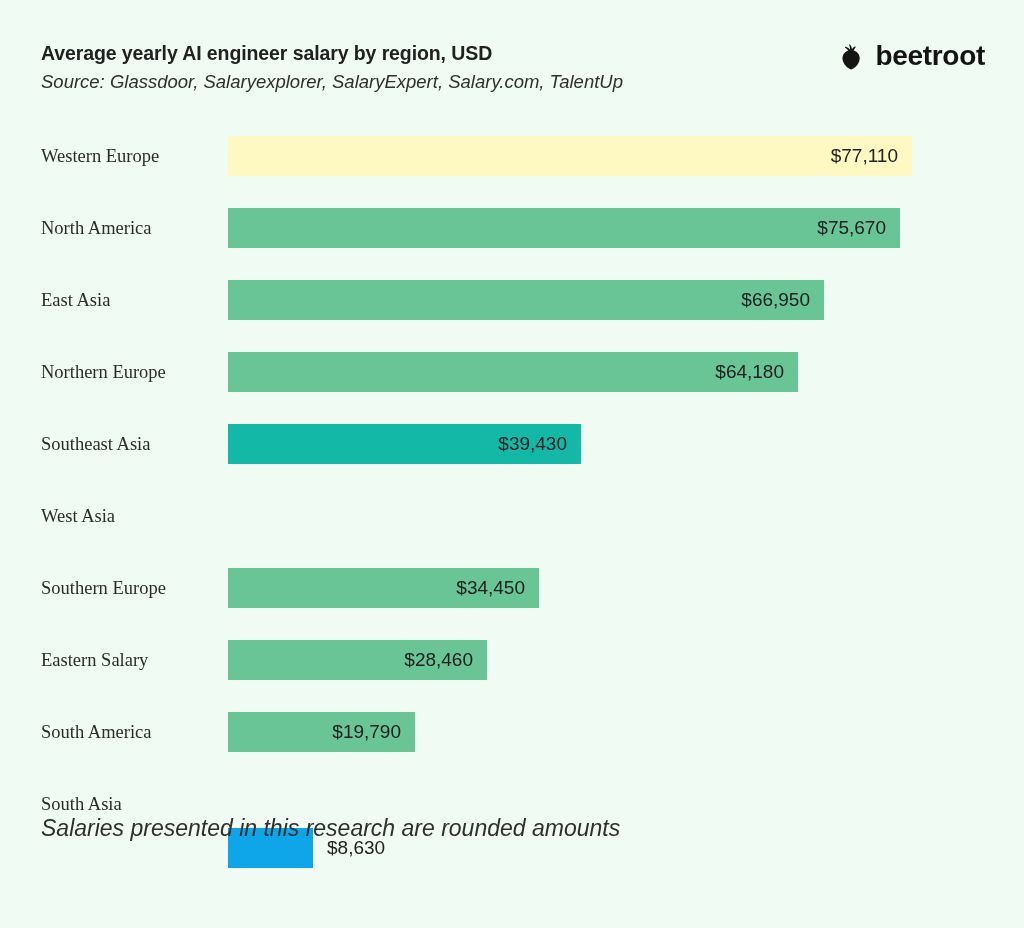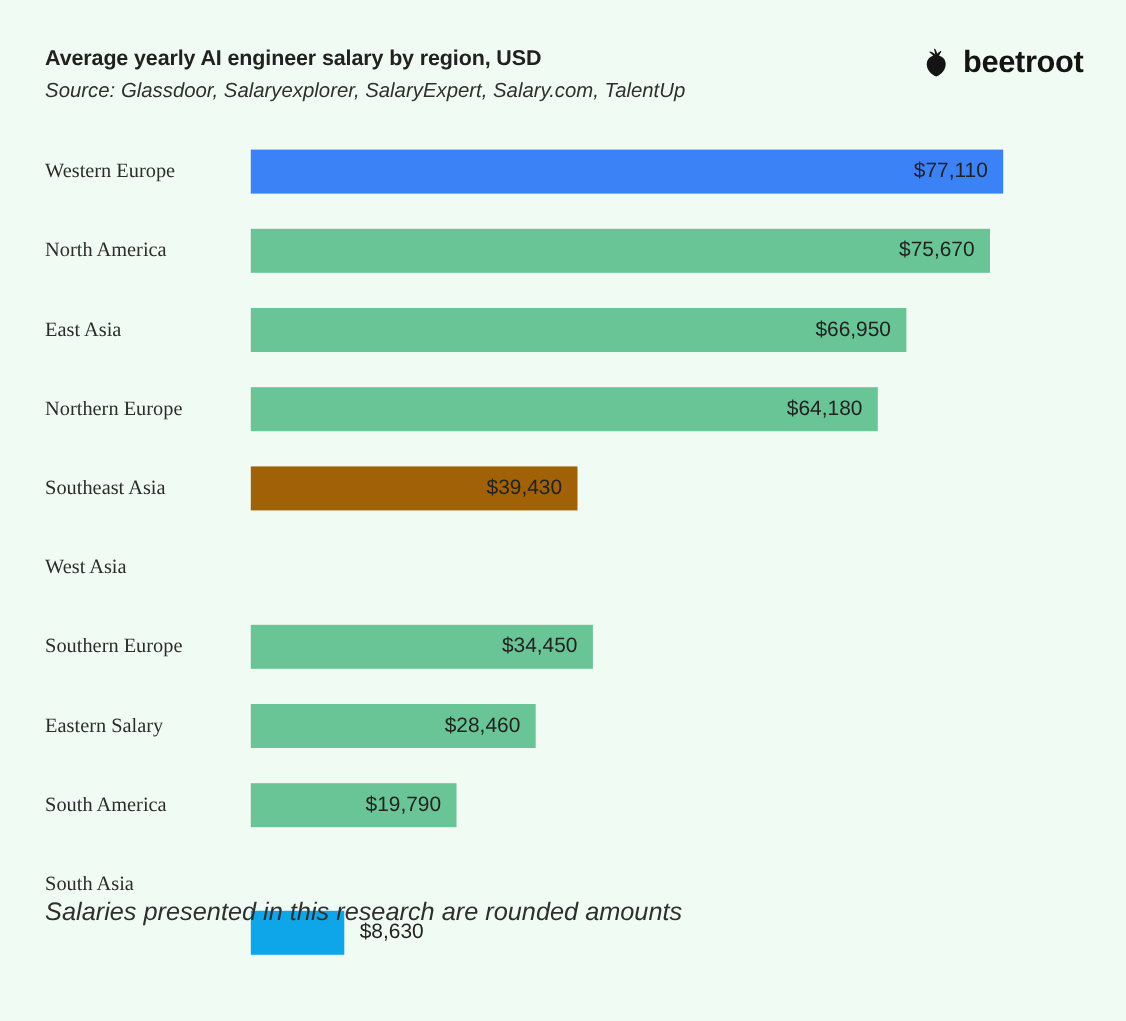--- a/index.html
+++ b/index.html
@@ -157,21 +157,21 @@
         <path fill="#141414" d="M11.9 6.4C10.8 5.1 9.3 4.2 7.6 3.8c-.6-.1-.9.6-.4.9 1.6 1 2.9 2.4 3.7 4.1.3.6 1.2.4 1.3-.3l.1-1.4c0-.3-.1-.5-.4-.7z"></path>
       </svg>
     </span>
     <span class="logo-text">beetroot</span>
   </div>
 
   <div class="chart">
       <div class="row">
         <div class="row-label">Western Europe</div>
         <div class="bar-track">
-          <div class="bar" style="width: 684px; background: #3b82f6;">
+          <div class="bar" style="width: 684px; background: #fef9c3;">
             <span class="bar-value">$77,110</span>
           </div>
         </div>
       </div>
       <div class="row">
         <div class="row-label">North America</div>
         <div class="bar-track">
           <div class="bar" style="width: 672px; background: rgb(105, 197, 150);">
             <span class="bar-value">$75,670</span>
           </div>
@@ -189,21 +189,21 @@
         <div class="row-label">Northern Europe</div>
         <div class="bar-track">
           <div class="bar" style="width: 570px; background: rgb(105, 197, 150);">
             <span class="bar-value">$64,180</span>
           </div>
         </div>
       </div>
       <div class="row">
         <div class="row-label">Southeast Asia</div>
         <div class="bar-track">
-          <div class="bar" style="width: 297px; background: #a16207;">
+          <div class="bar" style="width: 353px; background: #14b8a6;">
             <span class="bar-value">$39,430</span>
           </div>
         </div>
       </div>
       <div class="row">
         <div class="row-label">West Asia</div>
       </div>
       <div class="row">
         <div class="row-label">Southern Europe</div>
         <div class="bar-track">

